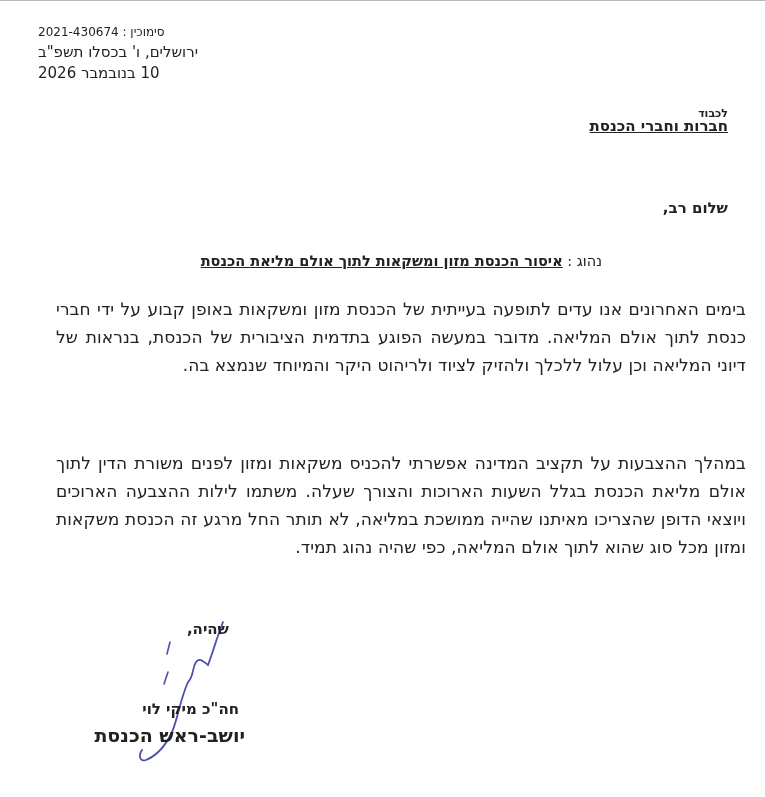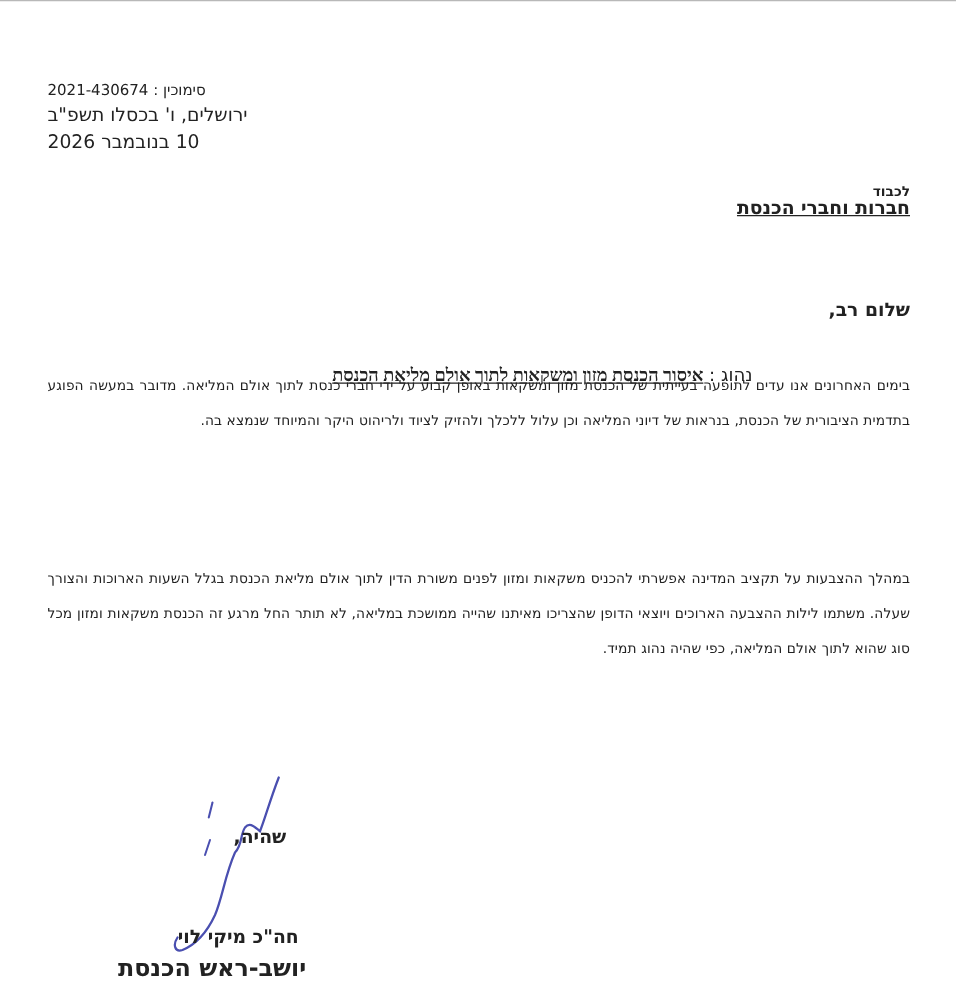--- a/index.html
+++ b/index.html
@@ -1,30 +1,30 @@
 <!DOCTYPE html>
 <html><head>
 <meta charset="utf-8">
 <style>
   html, body { margin: 0; padding: 0; background: #ffffff; }
   body { width: 765px; height: 797px; position: relative; overflow: hidden;
          font-family: "DejaVu Sans", "Liberation Sans", sans-serif; color: #222; }
   .topline { position: absolute; left: 0; top: 0; width: 765px; height: 1px; background: #b8b8b8; }
-  .abs { position: absolute; direction: rtl; white-space: nowrap; margin-top: 40px; }
+  .abs { position: absolute; direction: rtl; white-space: nowrap; }
   .ref { left: 38px; top: 25px; font-size: 12px; direction: ltr; }
   .ref .lbl { direction: rtl; unicode-bidi: isolate; }
   .date1 { left: 38px; top: 43px; font-size: 15px; direction: rtl; }
   .date2 { left: 38px; top: 64px; font-size: 15px; direction: rtl; }
   .to1 { right: 37px; top: 107px; font-size: 11px; font-weight: bold; }
   .to2 { right: 37px; top: 117px; font-size: 15px; font-weight: bold; text-decoration: underline; }
   .greet { right: 37px; top: 199px; font-size: 15px; font-weight: bold; }
   .subject { right: 163px; top: 253px; font-size: 14.5px; }
-  .subject .subj-text { font-weight: bold; text-decoration: underline; font-family: Liberation Serif, serif; }
-  .para { position: absolute; left: 38px; width: 690px; direction: rtl; text-align: justify;
-          text-align-last: right; font-size: 11px; line-height: 28px; letter-spacing: 0.1px; }
+  .subject .subj-text { font-weight: bold; text-decoration: underline; }
+  .para { position: absolute; left: 56px; width: 690px; direction: rtl; text-align: justify;
+          text-align-last: right; font-size: 17px; line-height: 28px; letter-spacing: 0.1px; }
   .p1 { top: 295px; }
   .p2 { top: 405px; margin-top: 44px; }
   .closing { right: 536px; top: 620px; font-size: 15px; font-weight: bold; }
   .signame { right: 526px; top: 700px; font-size: 15px; font-weight: bold; }
   .sigtitle { right: 520px; top: 724px; font-size: 19px; font-weight: bold; }
   .signature { position: absolute; left: 120px; top: 610px; width: 120px; height: 170px; }
 </style>
 </head>
 <body>
 

